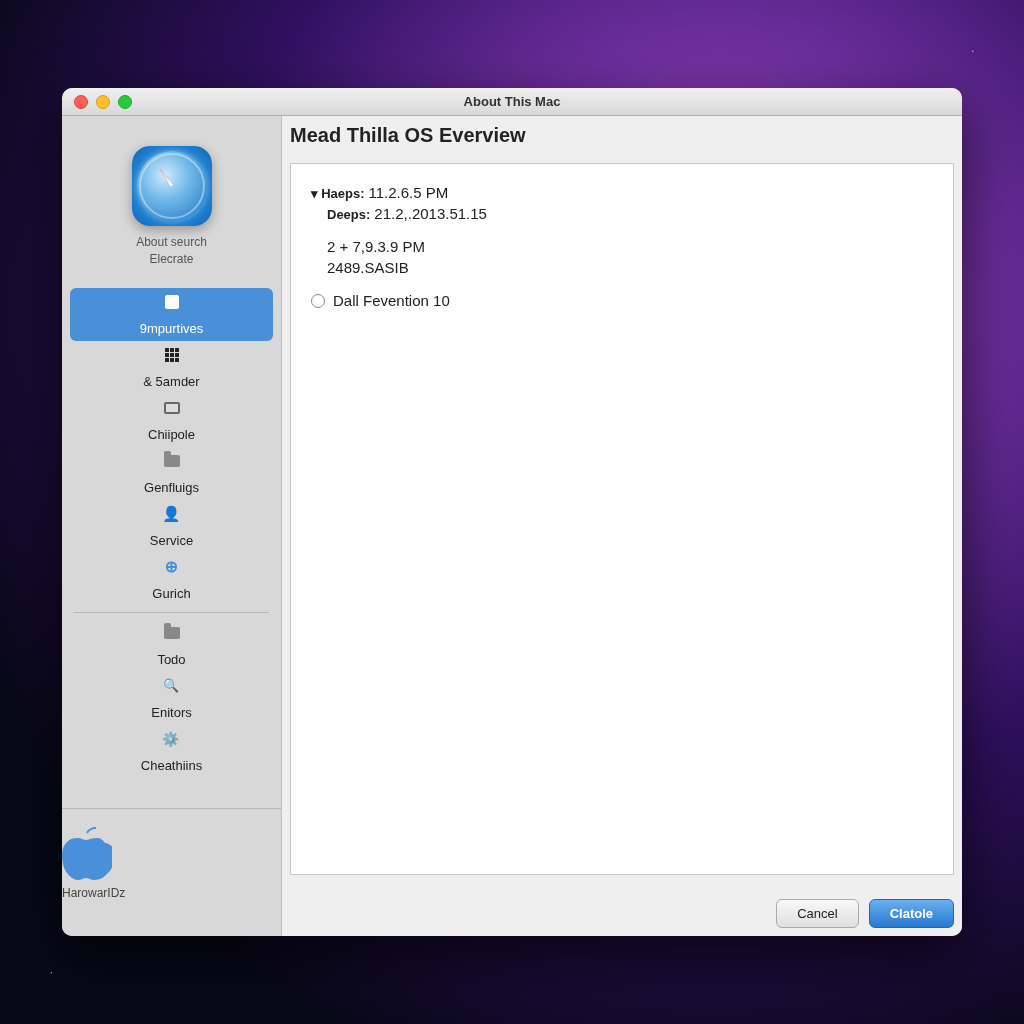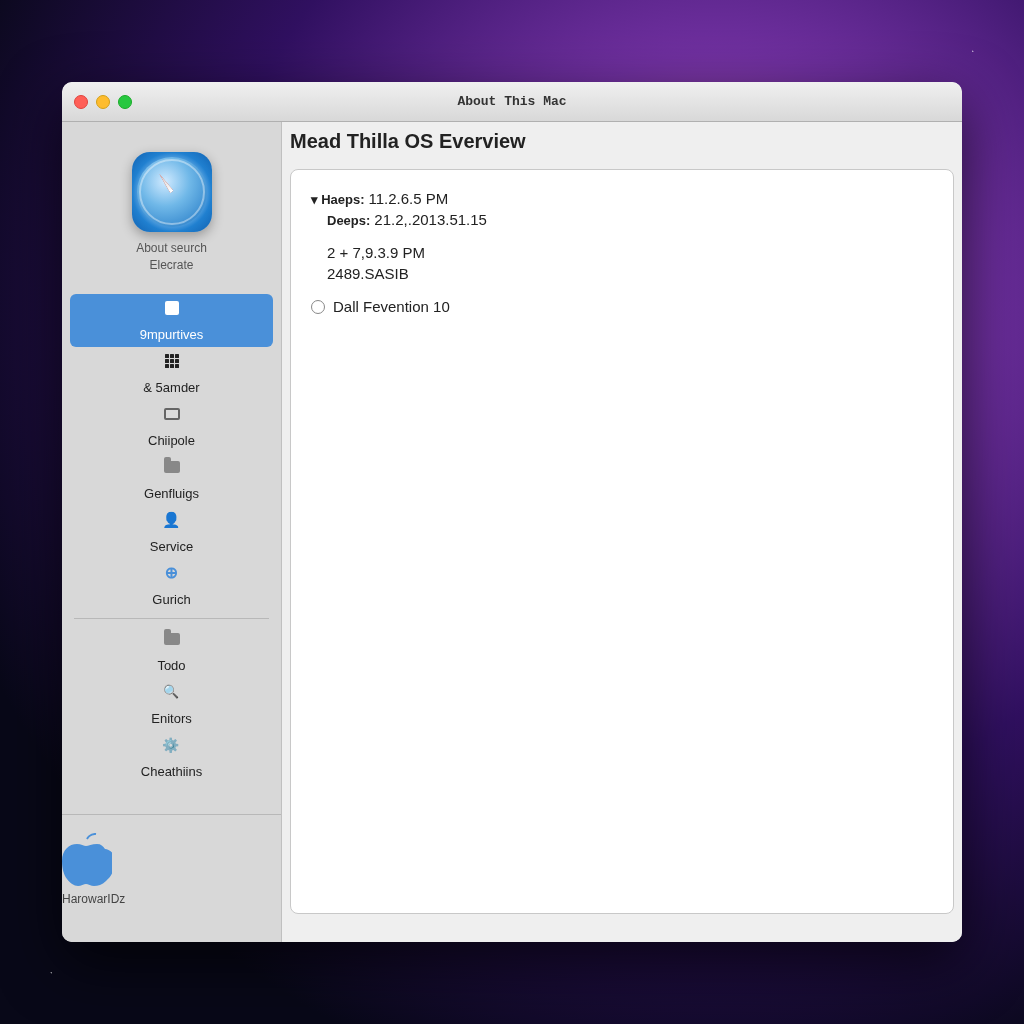--- a/index.html
+++ b/index.html
@@ -53,28 +53,27 @@
       width: 900px;
       background: #e8e8e8;
       border-radius: 10px;
       box-shadow: 0 20px 60px rgba(0,0,0,0.7);
       overflow: hidden;
       position: relative;
     }
 
     .titlebar {
       background: linear-gradient(to bottom, #f0f0f0, #d8d8d8);
-      height: 40px;
+      height: 28px;
       display: flex;
       align-items: center;
       justify-content: center;
       position: relative;
       border-bottom: 1px solid #b0b0b0;
       border-radius: 10px 10px 0 0;
-      font-family: Liberation Mono, monospace;
     }
 
     .window-controls {
       position: absolute;
       left: 12px;
       display: flex;
       gap: 8px;
       align-items: center;
     }
 
@@ -264,21 +263,21 @@
     .main-title {
       font-size: 20px;
       font-weight: 700;
       color: #222;
       margin-bottom: 16px;
     }
 
     .info-box {
       background: white;
       border: 1px solid #c8c8c8;
-      border-radius: 8px;
+      border-radius: 0;
       flex: 1;
       padding: 20px;
       margin-bottom: 20px;
     }
 
     .info-section {
       margin-bottom: 16px;
     }
 
     .info-row {
@@ -546,16 +545,20 @@
           </div>
         </div>
 
         <div class="radio-row">
           <div class="radio-circle"></div>
           <span class="info-value">Dall Fevention 10</span>
         </div>
 
       </div>
 
+      <div class="footer-buttons">
+        <button class="btn btn-cancel">Cancel</button>
+        <button class="btn btn-primary">Clatole</button>
+      </div>
 
     </div>
   </div>
 </div>
 
 </body></html>

